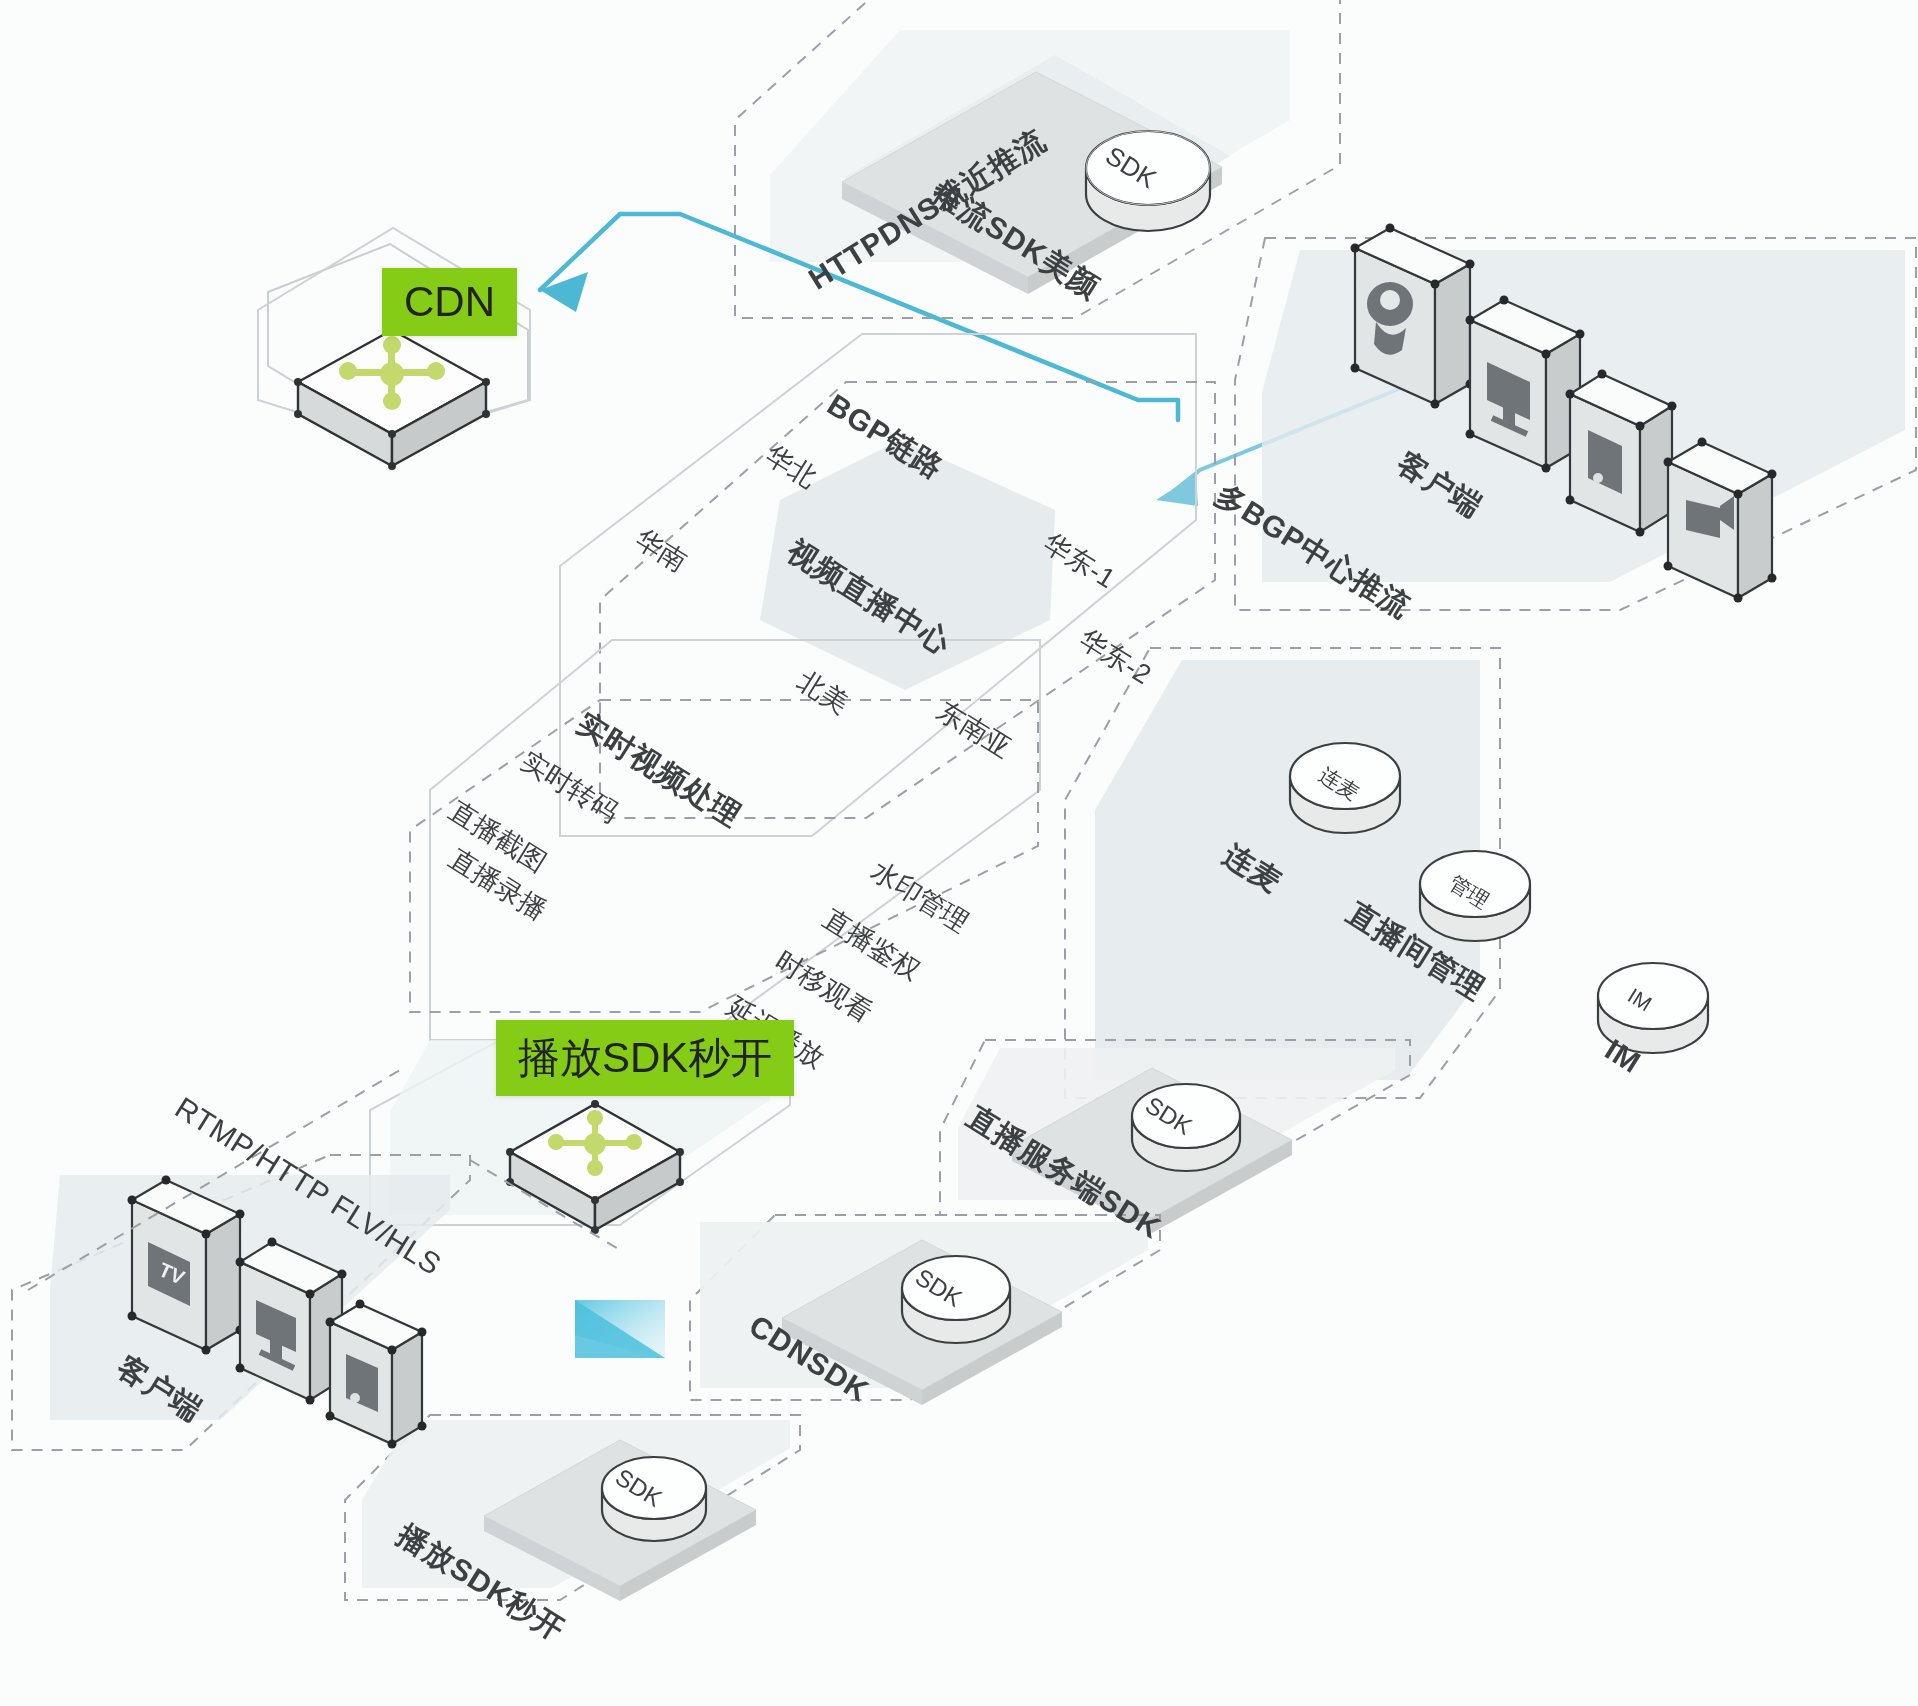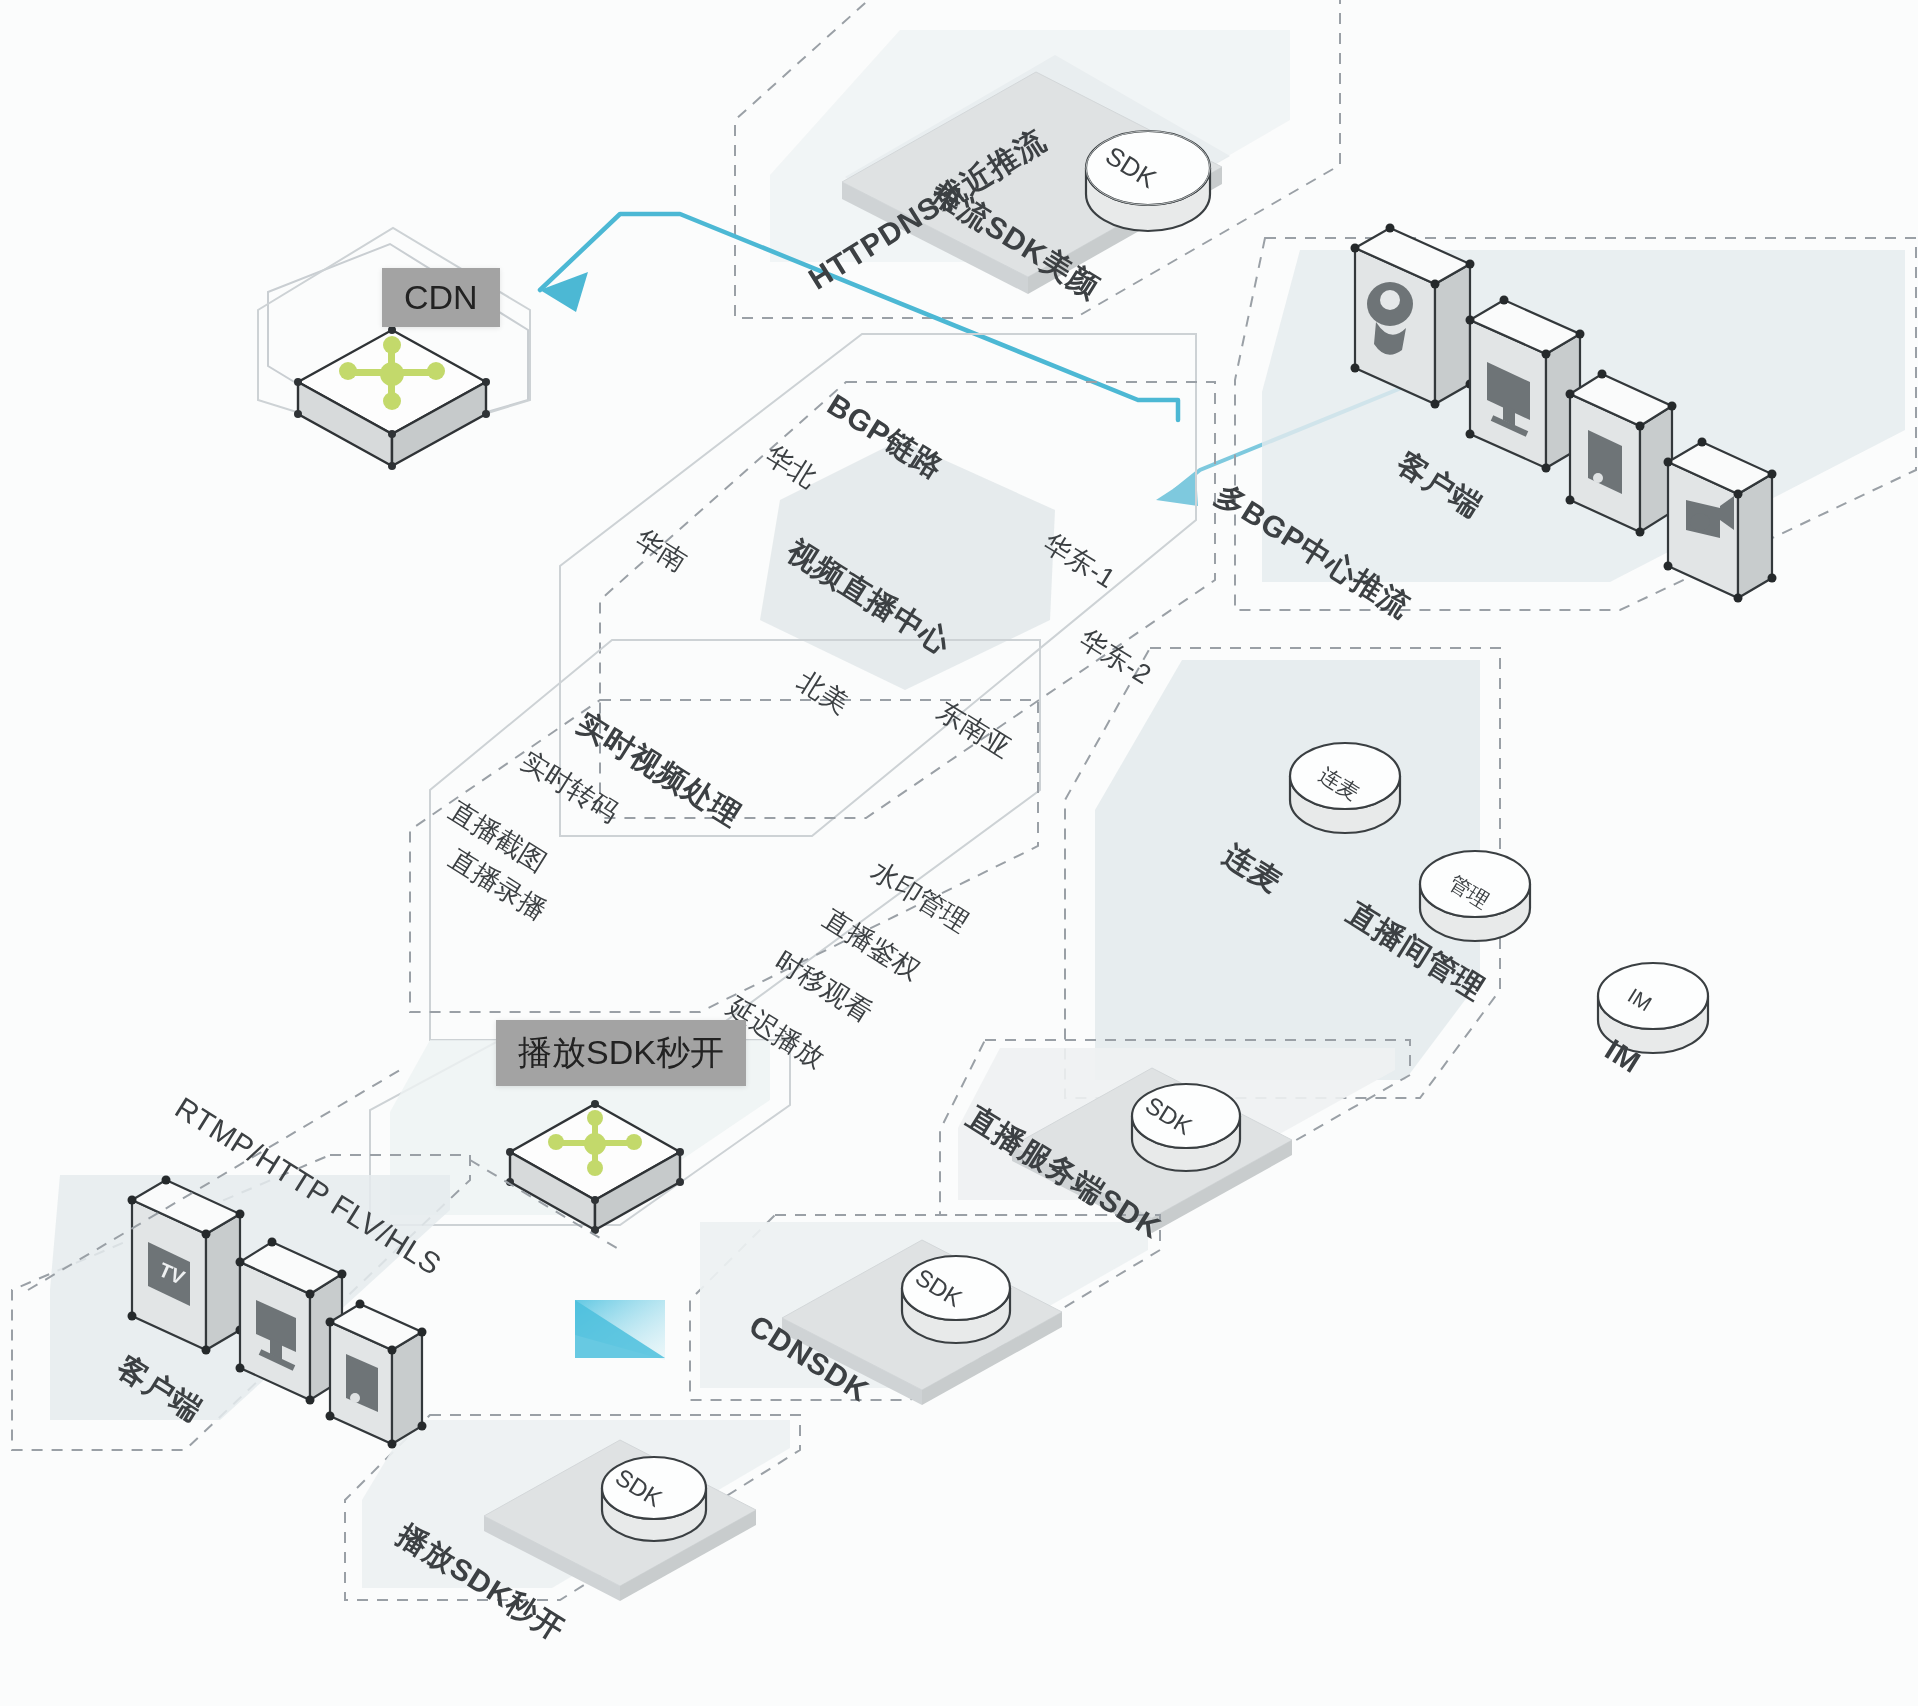--- a/index.html
+++ b/index.html
@@ -6,21 +6,21 @@
   html,body{margin:0;padding:0;background:#fbfcfc;}
   body{font-family:"Liberation Sans","DejaVu Sans",sans-serif;}
   #stage{position:relative;width:1918px;height:1706px;overflow:hidden;background:#fbfcfc;}
   #stage svg{position:absolute;left:0;top:0;}
   .lbl{position:absolute;white-space:nowrap;color:#3c4043;}
   
   .iso-r{transform:rotate(32deg);transform-origin:0 50%;}
   .iso-l{transform:rotate(-32deg);transform-origin:0 50%;}
   .big{font-size:30px;font-weight:700;letter-spacing:1px;}
   .mid{font-size:27px;font-weight:400;}
-  .badge{position:absolute;background:#a3a3a3;padding:10px 22px;font-size:34px;color:#222;
+  .badge{position:absolute;background:#84cc16;padding:10px 22px;font-size:42px;color:#222;
          box-shadow:0 1px 5px rgba(0,0,0,.10);white-space:nowrap;}
   .latin{font-size:30px;font-weight:400;letter-spacing:.5px;}
 </style>
 </head>
 <body>
 
 <div id="stage">
 
 <svg width="1918" height="1706" viewBox="0 0 1918 1706">
   <defs>

